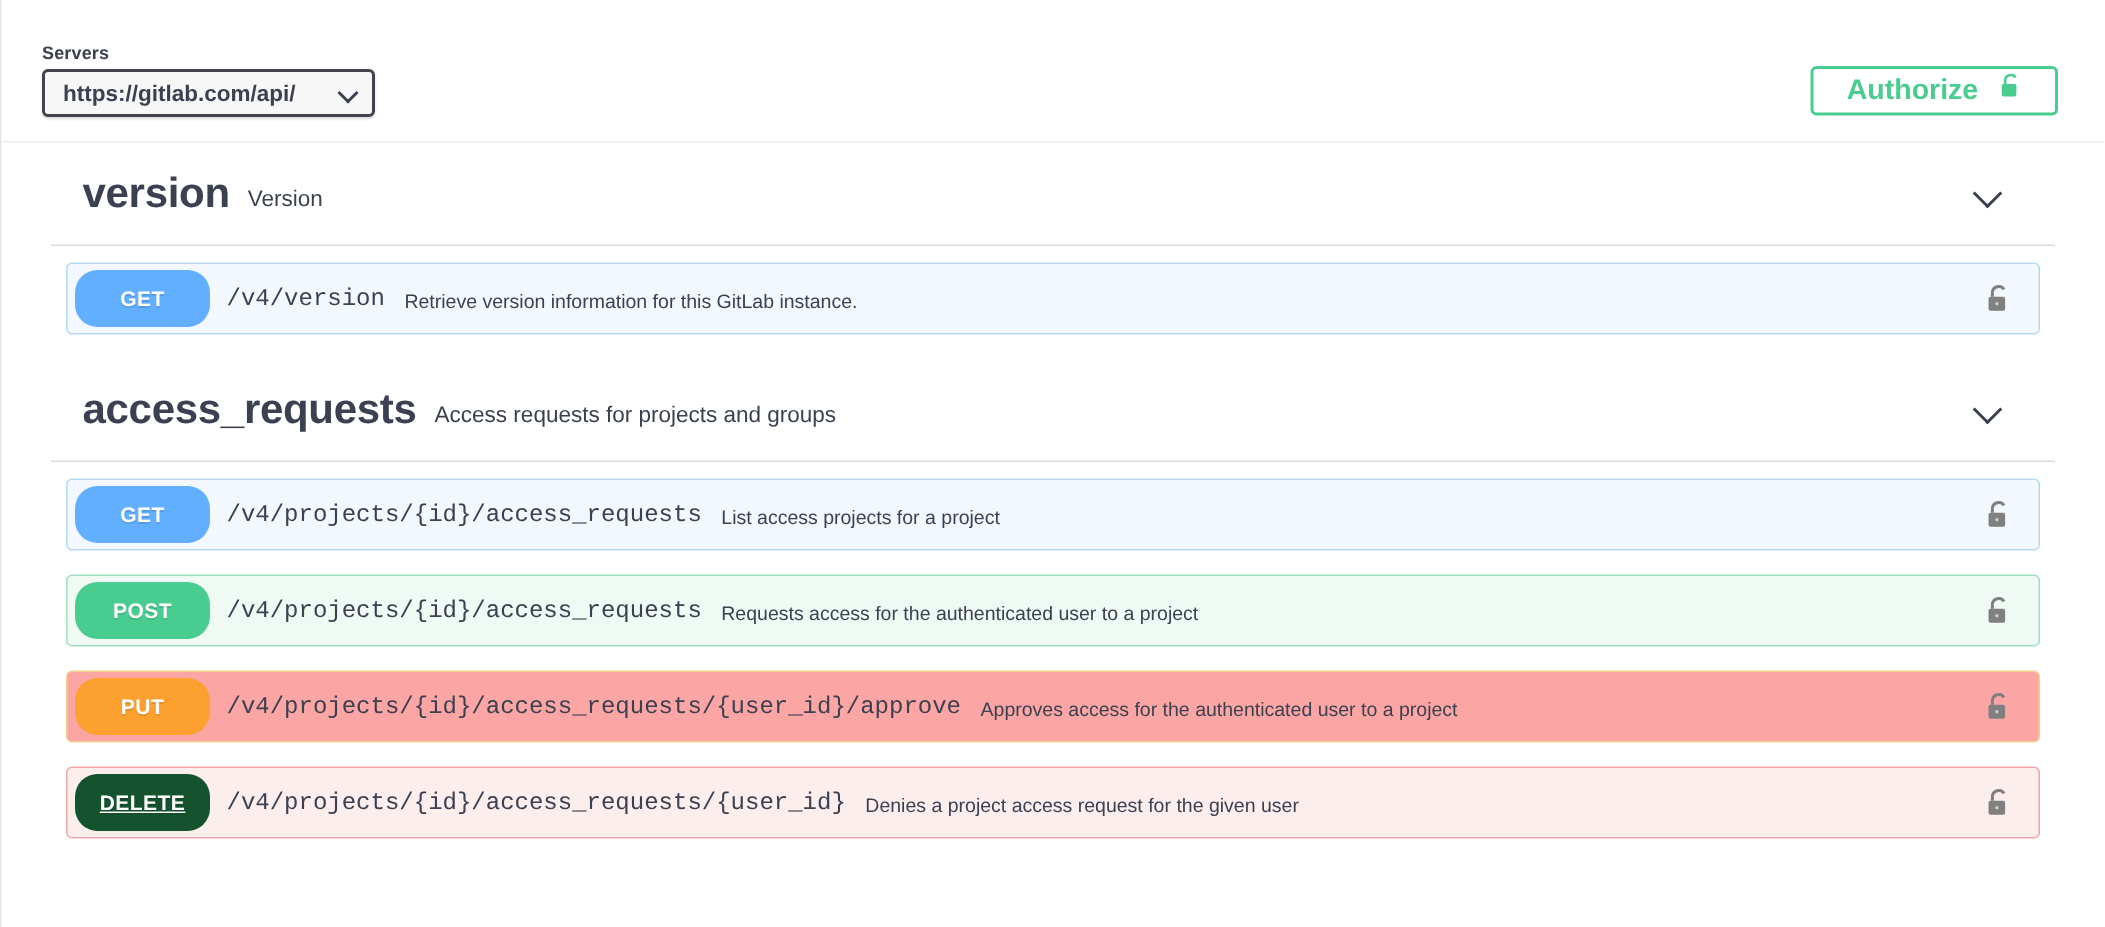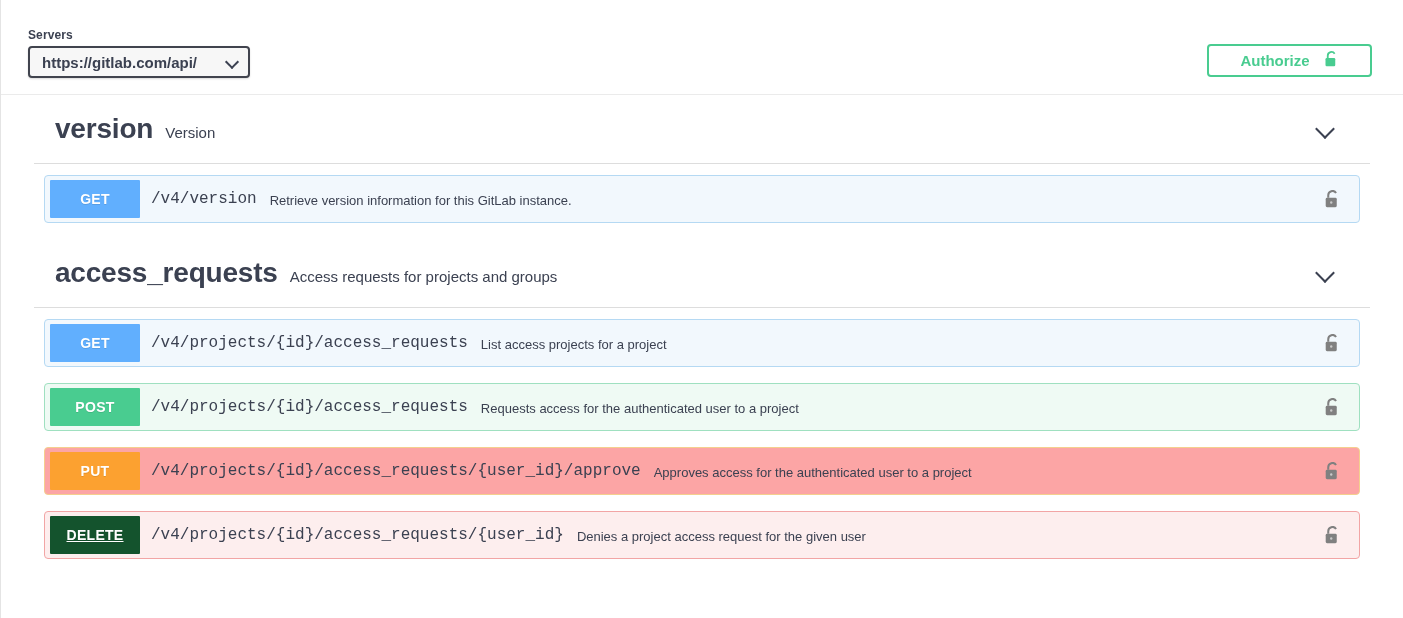--- a/index.html
+++ b/index.html
@@ -78,21 +78,21 @@
     display: flex;
     align-items: center;
     justify-content: center;
     gap: 14px;
     width: 165px;
     height: 33px;
     border: 2px solid #49cc90;
     border-radius: 4px;
     background: #ffffff;
     cursor: pointer;
-    font-size: 15px;
+    font-size: 19px;
     font-weight: bold;
     color: #49cc90;
     padding: 0 12px;
   }
   .lock-green { display: block; }
 
   
   .api-body {
     padding: 0 33px;
   }
@@ -151,21 +151,21 @@
     border: 1px solid;
     cursor: pointer;
     padding-left: 5px;
   }
   .opblock .method {
     width: 90px;
     min-width: 90px;
     height: 38px;
     line-height: 38px;
     text-align: center;
-    border-radius: 1px;
+    border-radius: 15px;
     color: #ffffff;
     font-size: 14px;
     font-weight: bold;
     font-family: "Liberation Sans", sans-serif;
     letter-spacing: 0.3px;
     text-shadow: 0 1px 0 rgba(0,0,0,.1);
   }
   .opblock .path {
     margin-left: 11px;
     font-family: "Liberation Mono", monospace;

